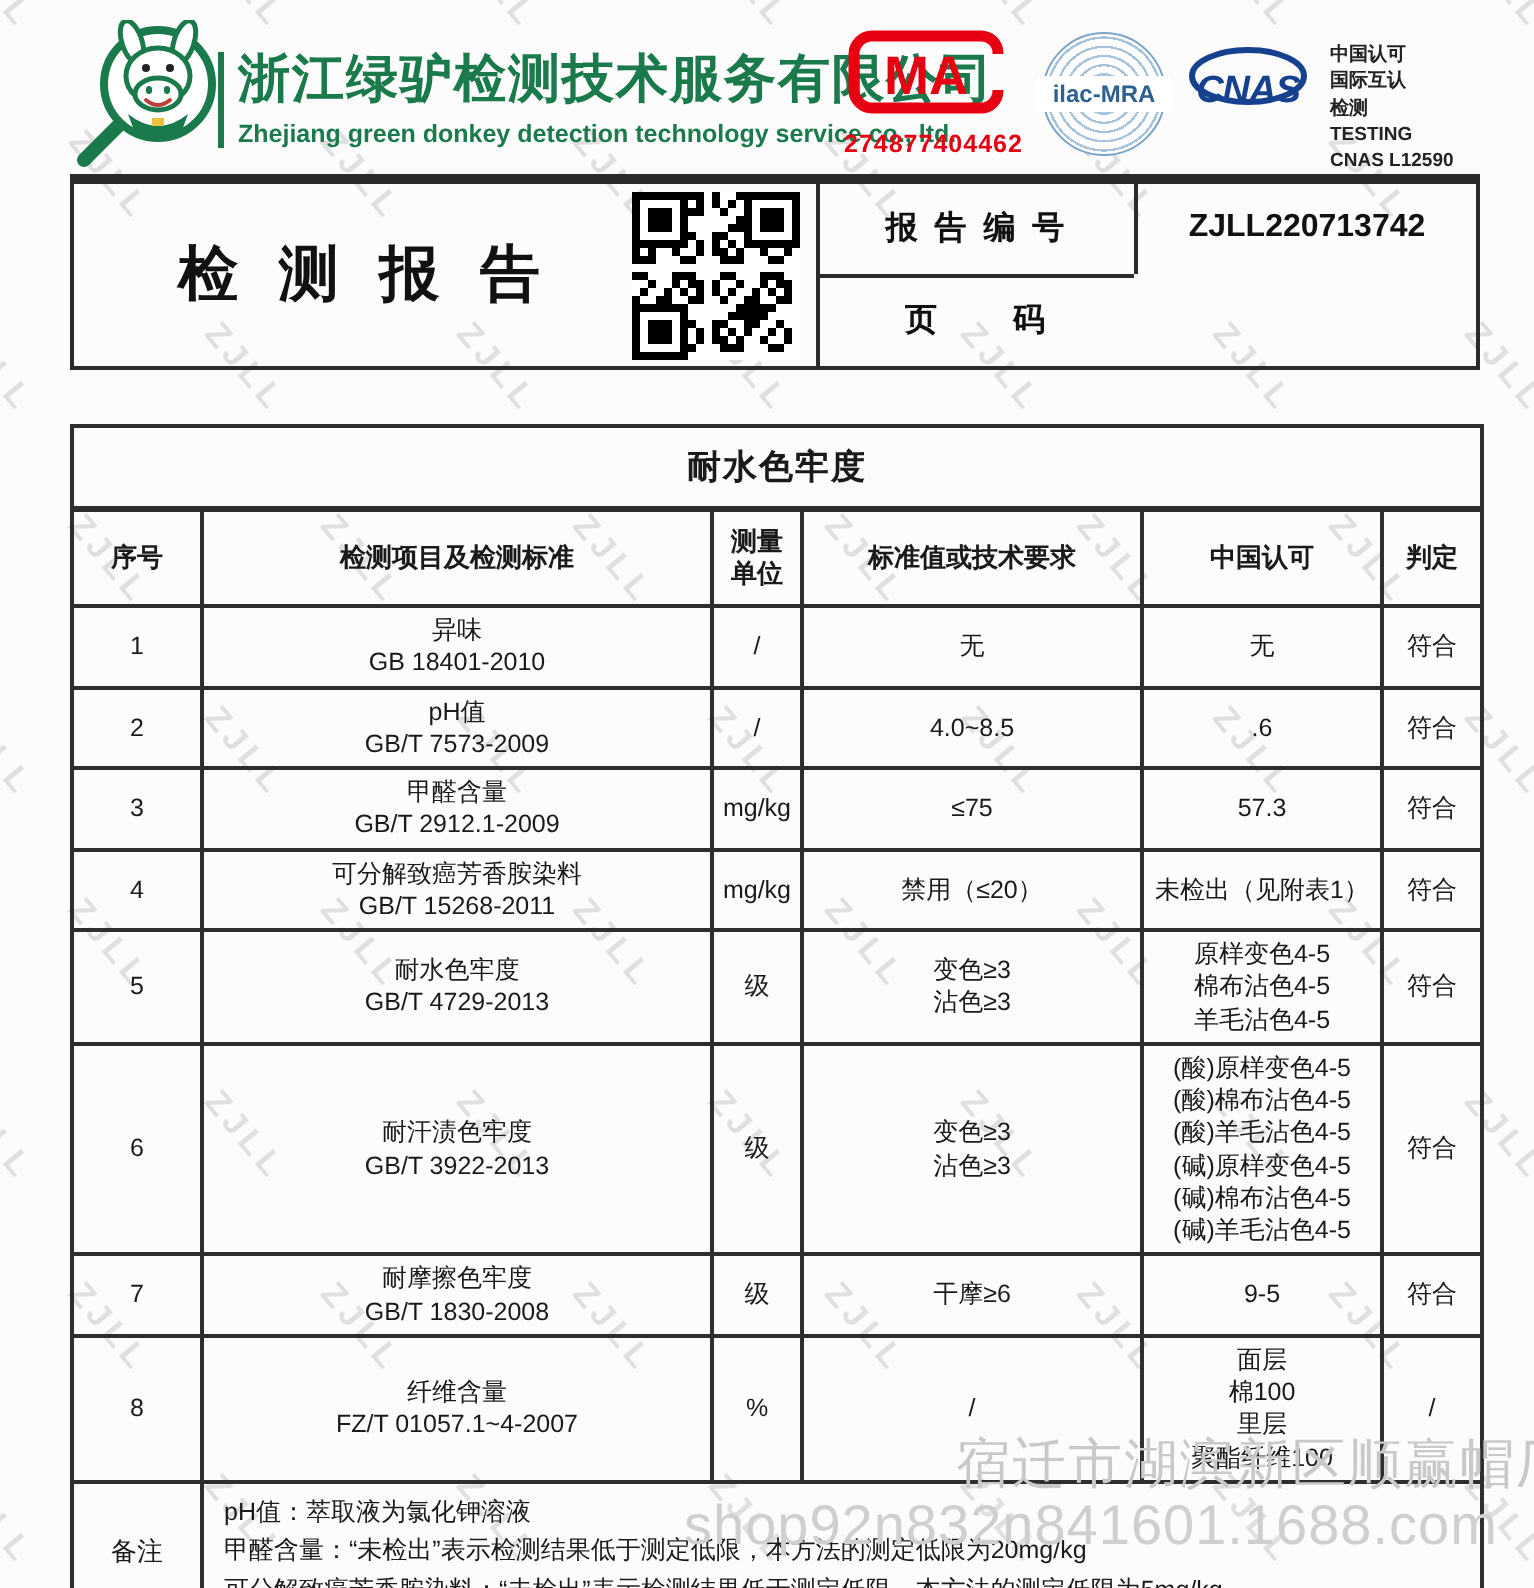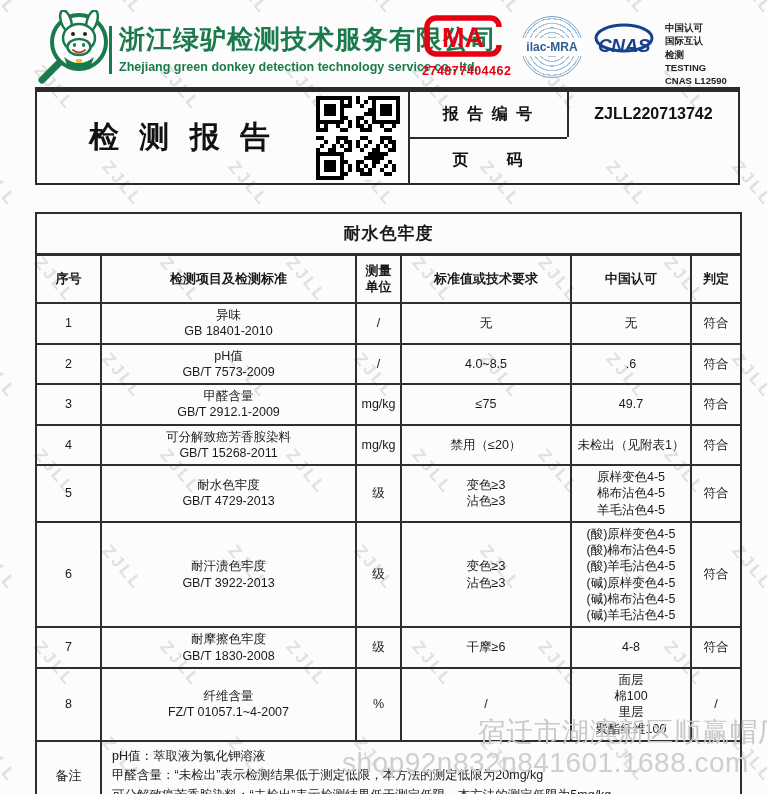--- a/index.html
+++ b/index.html
@@ -376,21 +376,21 @@
             <td class="cell-standard">4.0~8.5</td>
             <td class="cell-result">.6</td>
             <td class="cell-verdict">符合</td>
           </tr>
           <tr>
             <td class="cell-no">3</td>
             <td class="cell-item">甲醛含量
 GB/T 2912.1-2009</td>
             <td class="cell-unit">mg/kg</td>
             <td class="cell-standard">≤75</td>
-            <td class="cell-result">49.7</td>
+            <td class="cell-result">57.3</td>
             <td class="cell-verdict">符合</td>
           </tr>
           <tr>
             <td class="cell-no">4</td>
             <td class="cell-item">可分解致癌芳香胺染料
 GB/T 15268-2011</td>
             <td class="cell-unit">mg/kg</td>
             <td class="cell-standard">禁用（≤20）</td>
             <td class="cell-result">未检出（见附表1）</td>
             <td class="cell-verdict">符合</td>
@@ -421,21 +421,21 @@
 (碱)棉布沾色4-5
 (碱)羊毛沾色4-5</td>
             <td class="cell-verdict">符合</td>
           </tr>
           <tr>
             <td class="cell-no">7</td>
             <td class="cell-item">耐摩擦色牢度
 GB/T 1830-2008</td>
             <td class="cell-unit">级</td>
             <td class="cell-standard">干摩≥6</td>
-            <td class="cell-result">4-8</td>
+            <td class="cell-result">9-5</td>
             <td class="cell-verdict">符合</td>
           </tr>
           <tr>
             <td class="cell-no">8</td>
             <td class="cell-item">纤维含量
 FZ/T 01057.1~4-2007</td>
             <td class="cell-unit">%</td>
             <td class="cell-standard">/</td>
             <td class="cell-result">面层
 棉100

